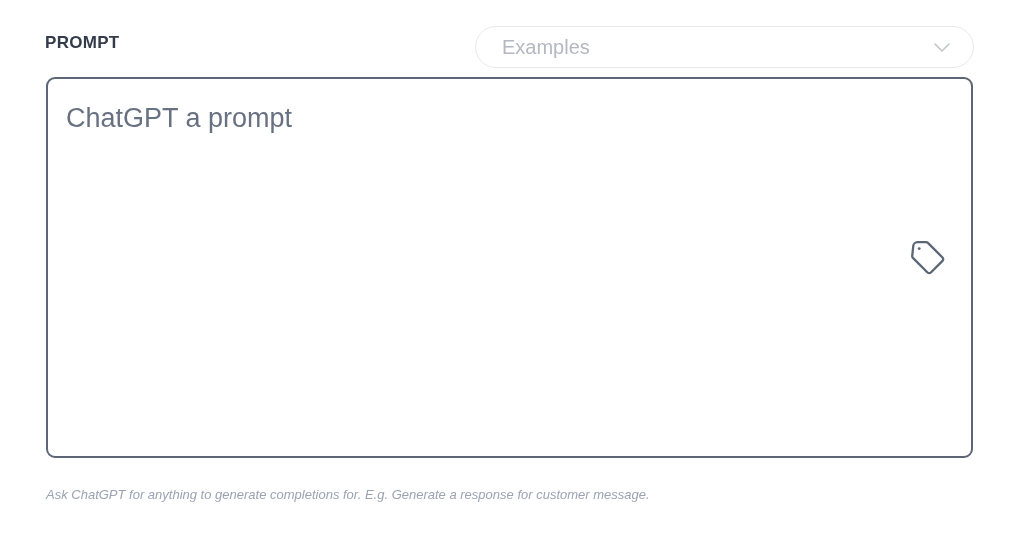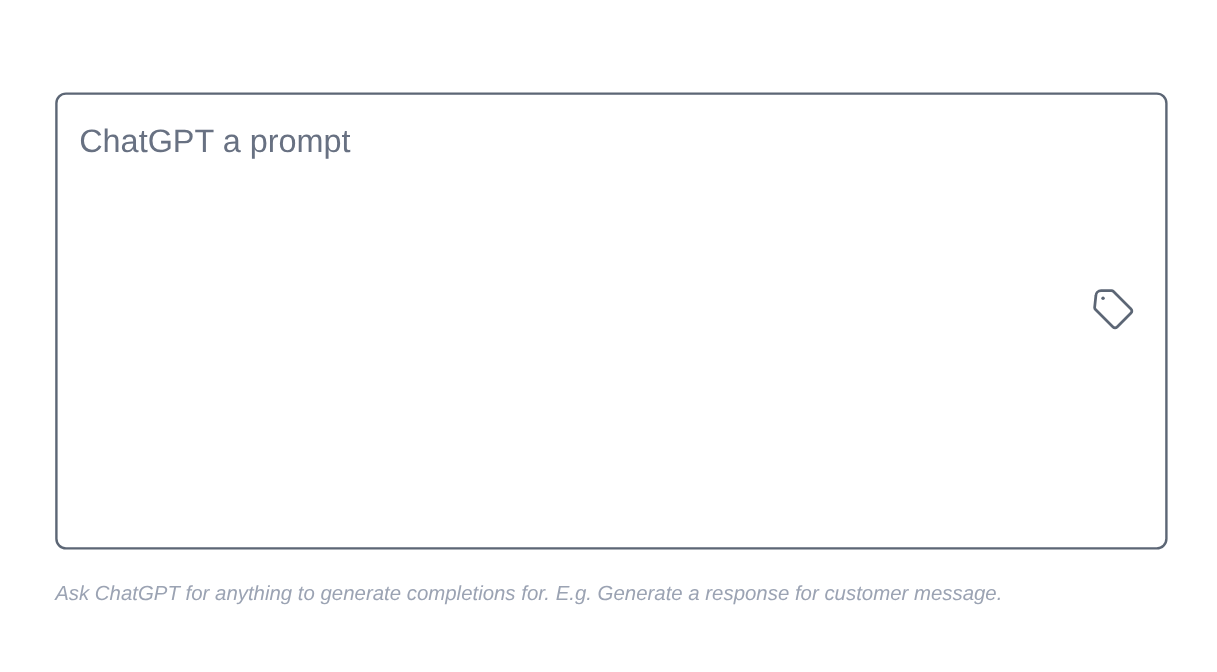--- a/index.html
+++ b/index.html
@@ -112,32 +112,45 @@
     cursor: pointer;
   }
   .tag-icon svg { display: block; }
 
   
   .helper-text {
     position: absolute;
     left: 46px;
     top: 479px;
     width: 870px;
-    font-size: 17px;
+    font-size: 13px;
     font-style: italic;
     color: #9ba3b3;
     line-height: 32px;
     user-select: none;
   }
 </style>
 </head>
 <body>
 
 <div class="page">
 
+  <div class="header-row">
+
+    <div class="section-label">PROMPT</div>
+
+    <div class="examples-select">
+      <span class="examples-placeholder">Examples</span>
+      <span class="chevron-down-icon">
+        <svg viewBox="0 0 26 26" width="26" height="26" fill="none" stroke="#c3c7ce" stroke-width="1.7" stroke-linecap="round" stroke-linejoin="round">
+          <polyline points="6,10 13,17 20,10"></polyline>
+        </svg>
+      </span>
+    </div>
+  </div>
 
   <div class="prompt-box">
 
     <div class="prompt-placeholder">ChatGPT a prompt</div>
 
     <div class="tag-icon">
       <svg viewBox="0 0 38 40" width="38" height="40" fill="none" stroke="#5c6675" stroke-width="2.3" stroke-linecap="round" stroke-linejoin="round">
         <path d="M5.2 6.6
                  a4.4 4.4 0 0 1 4.4 -4.4
                  h8.6

